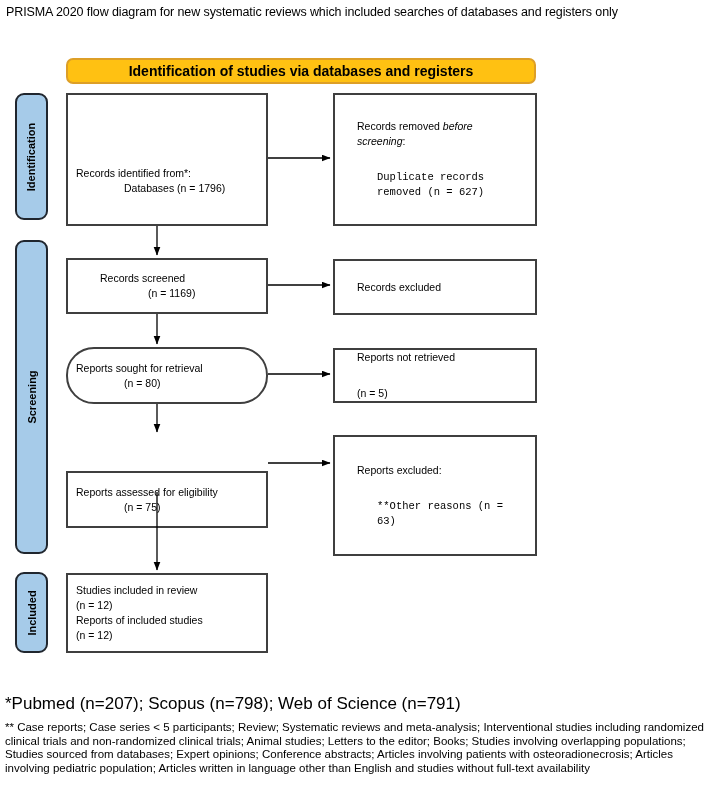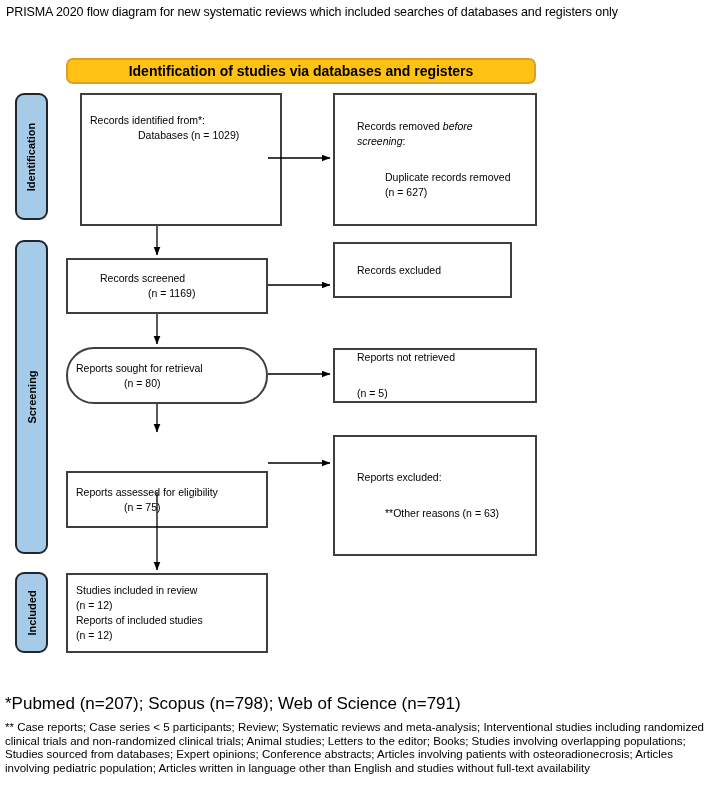--- a/index.html
+++ b/index.html
@@ -70,31 +70,31 @@
     background: #ffffff;
     border: 2px solid var(--box-border, #3F3F3F);
     font-size: 10.5px;
     line-height: 15px;
     display: flex;
     flex-direction: column;
     justify-content: center;
   }
   .box-left  { padding: 0 8px;  }
   .box-right { padding: 0 22px; gap: 21px; }
-  .b-l1 { left: 66px;  top: 93px;  width: 202px; height: 133px; justify-content: flex-start; padding-top: 18px; margin-left: 14px; }
+  .b-l1 { left: 66px;  top: 93px;  width: 202px; height: 133px; justify-content: center; padding-top: 42px; }
   .b-l2 { left: 66px;  top: 258px; width: 202px; height: 56px; padding-left: 32px; }
   .b-l3 { left: 66px;  top: 347px; width: 202px; height: 57px; border-radius: 28px; }
   .b-l4 { left: 66px;  top: 435px; width: 202px; height: 57px; margin-top: 36px; }
   .b-l5 { left: 66px;  top: 573px; width: 202px; height: 80px; }
   .b-r1 { left: 333px; top: 93px;  width: 204px; height: 133px; }
-  .b-r2 { left: 333px; top: 242px; width: 179px; height: 56px; }
+  .b-r2 { left: 333px; top: 259px; width: 204px; height: 56px; }
   .b-r3 { left: 333px; top: 348px; width: 204px; height: 55px; }
   .b-r4 { left: 333px; top: 435px; width: 204px; height: 121px; }
   .indent    { margin-left: 48px; }
-  .indent-sm { margin-left: 28px; }
+  .indent-sm { margin-left: 20px; font-family: Liberation Mono, monospace; }
   .em { font-style: italic; }
   .arrows {
     position: absolute;
     left: 0; top: 0;
     pointer-events: none;
   }
   .fn1 {
     position: absolute;
     left: 5px;
     top: 694px;
@@ -126,21 +126,21 @@
   </div>
   <div class="stage stage-screening">
     <span>Screening</span>
   </div>
   <div class="stage stage-included">
     <span>Included</span>
   </div>
 
   <div class="box box-left b-l1">
     <div>Records identified from*:</div>
-    <div class="indent">Databases (n = 1029)</div>
+    <div class="indent">Databases (n = 1796)</div>
   </div>
 
   <div class="box box-right b-r1">
     <div><span>Records removed </span><span class="em">before screening</span><span>:</span></div>
     <div class="indent-sm">Duplicate records removed (n = 627)</div>
   </div>
 
   <div class="box box-left b-l2">
     <div>Records screened</div>
     <div class="indent">(n = 1169)</div>

